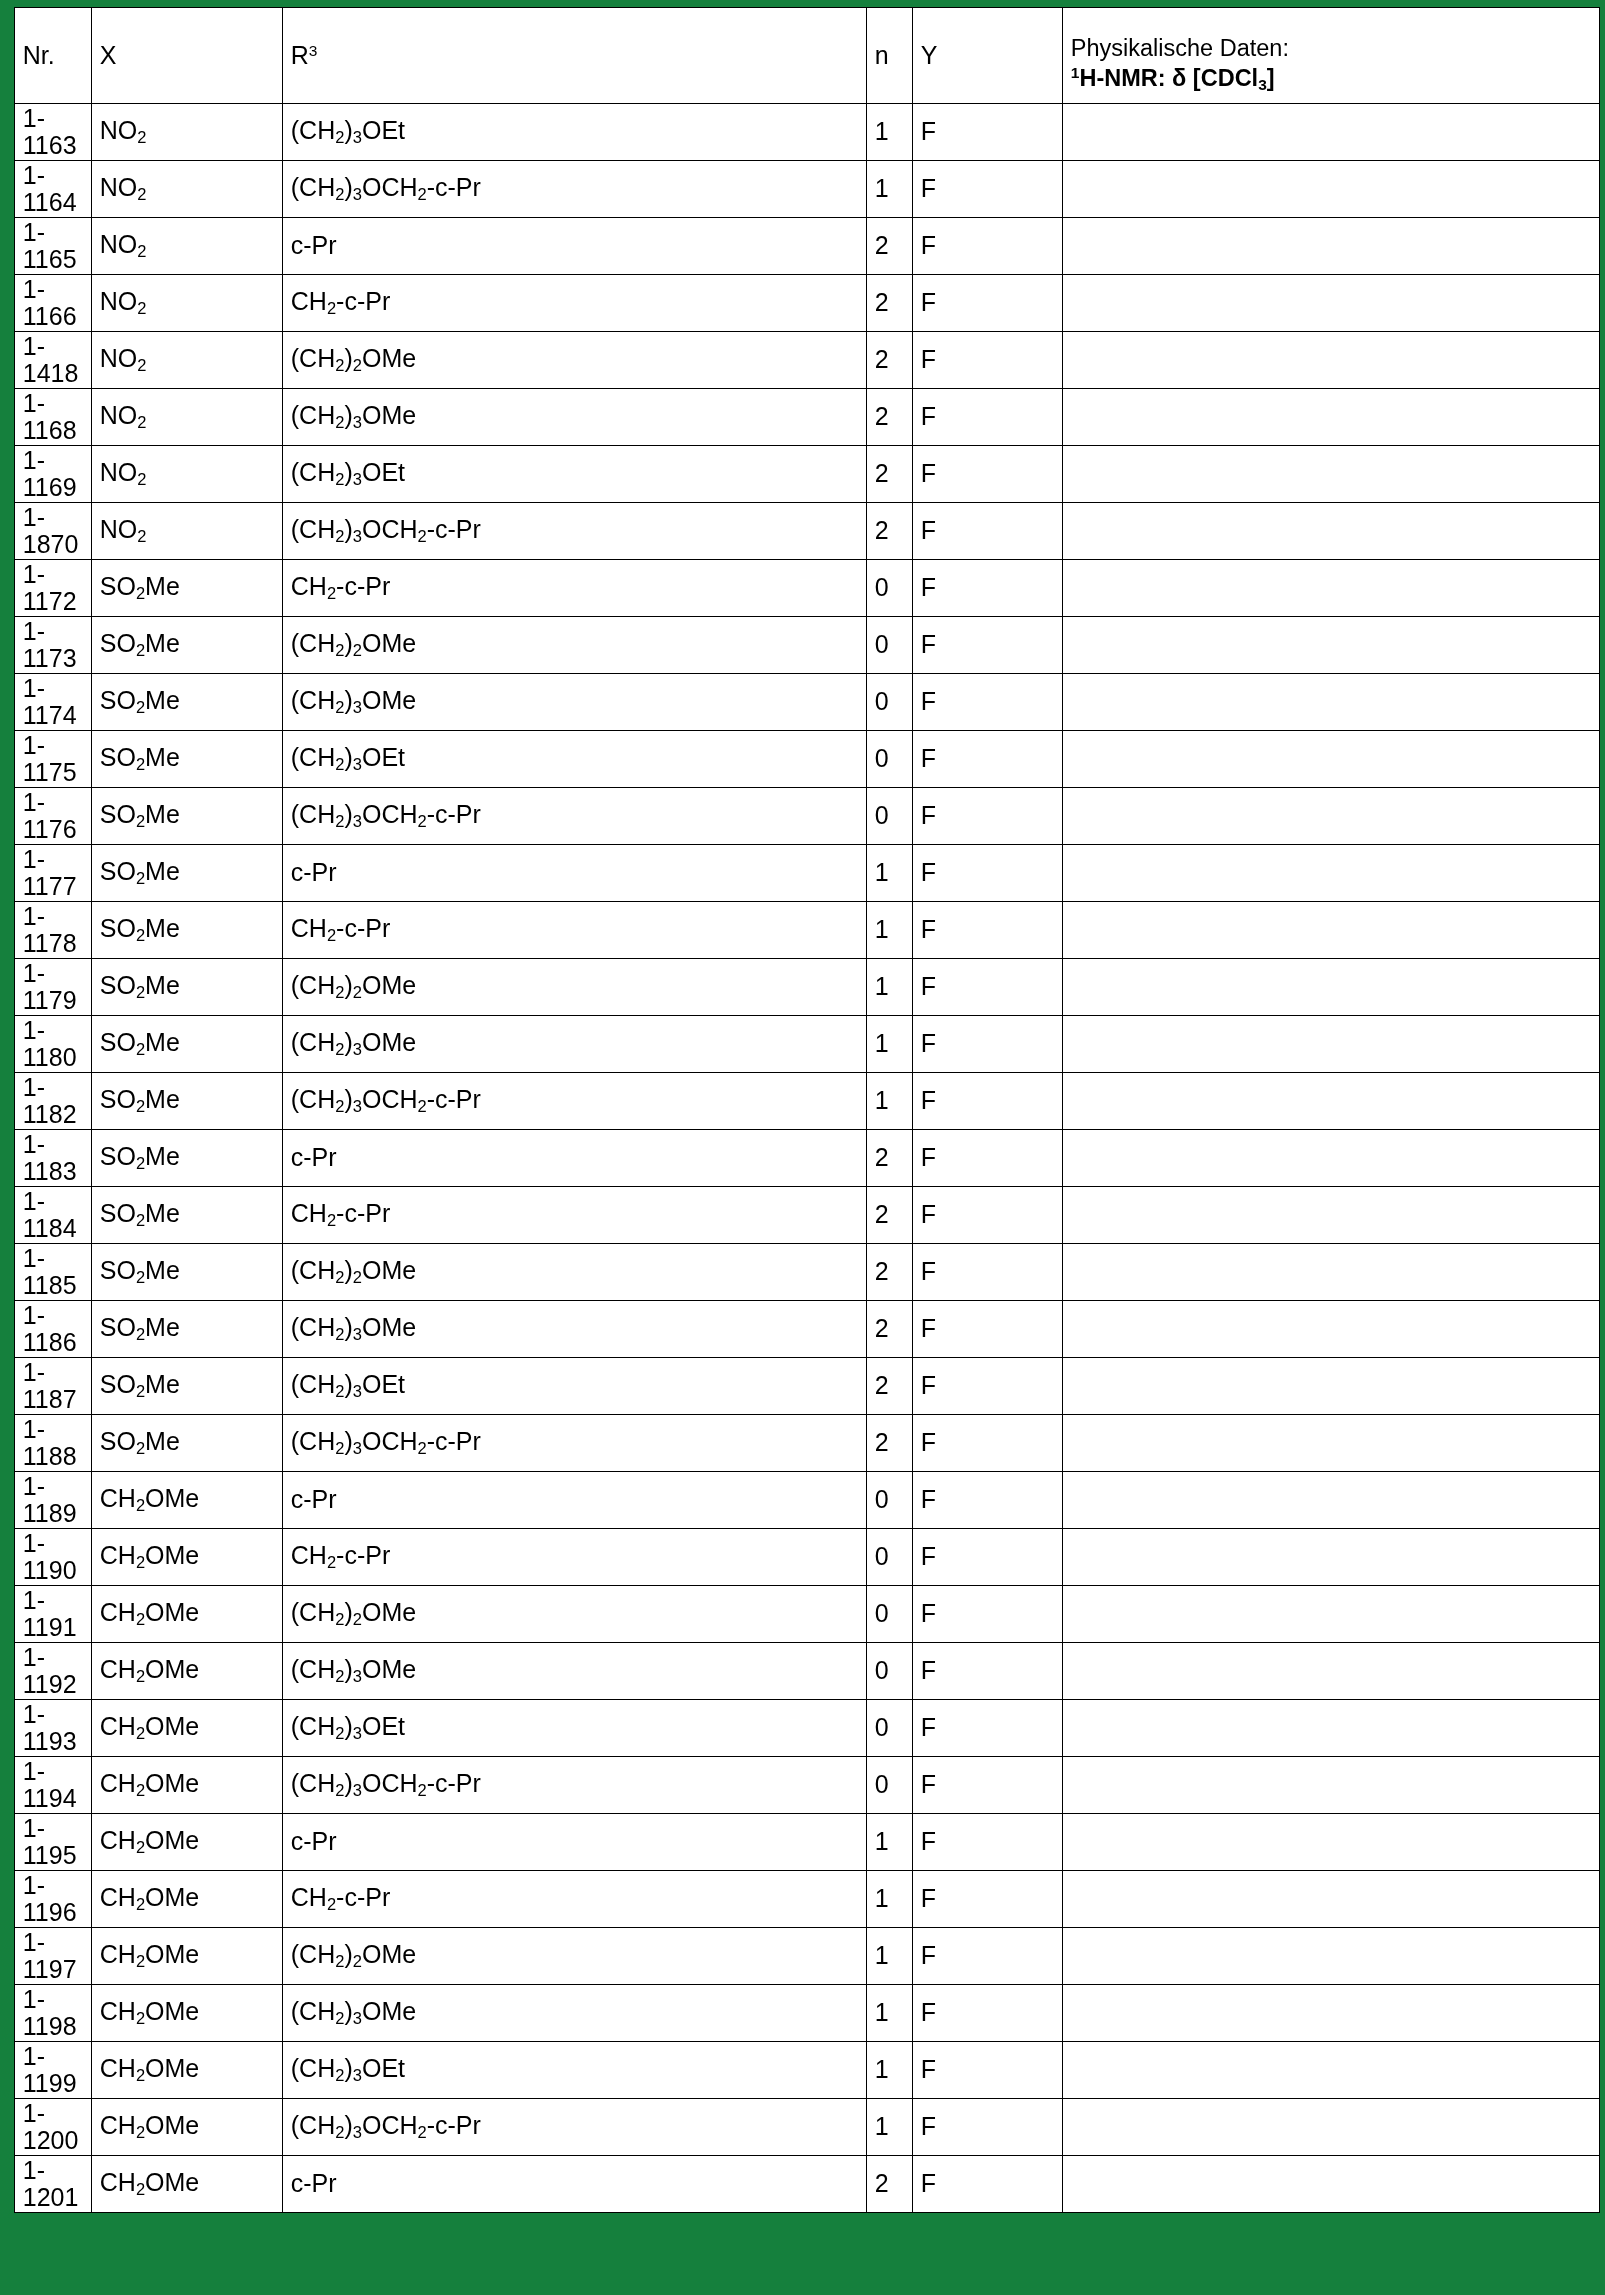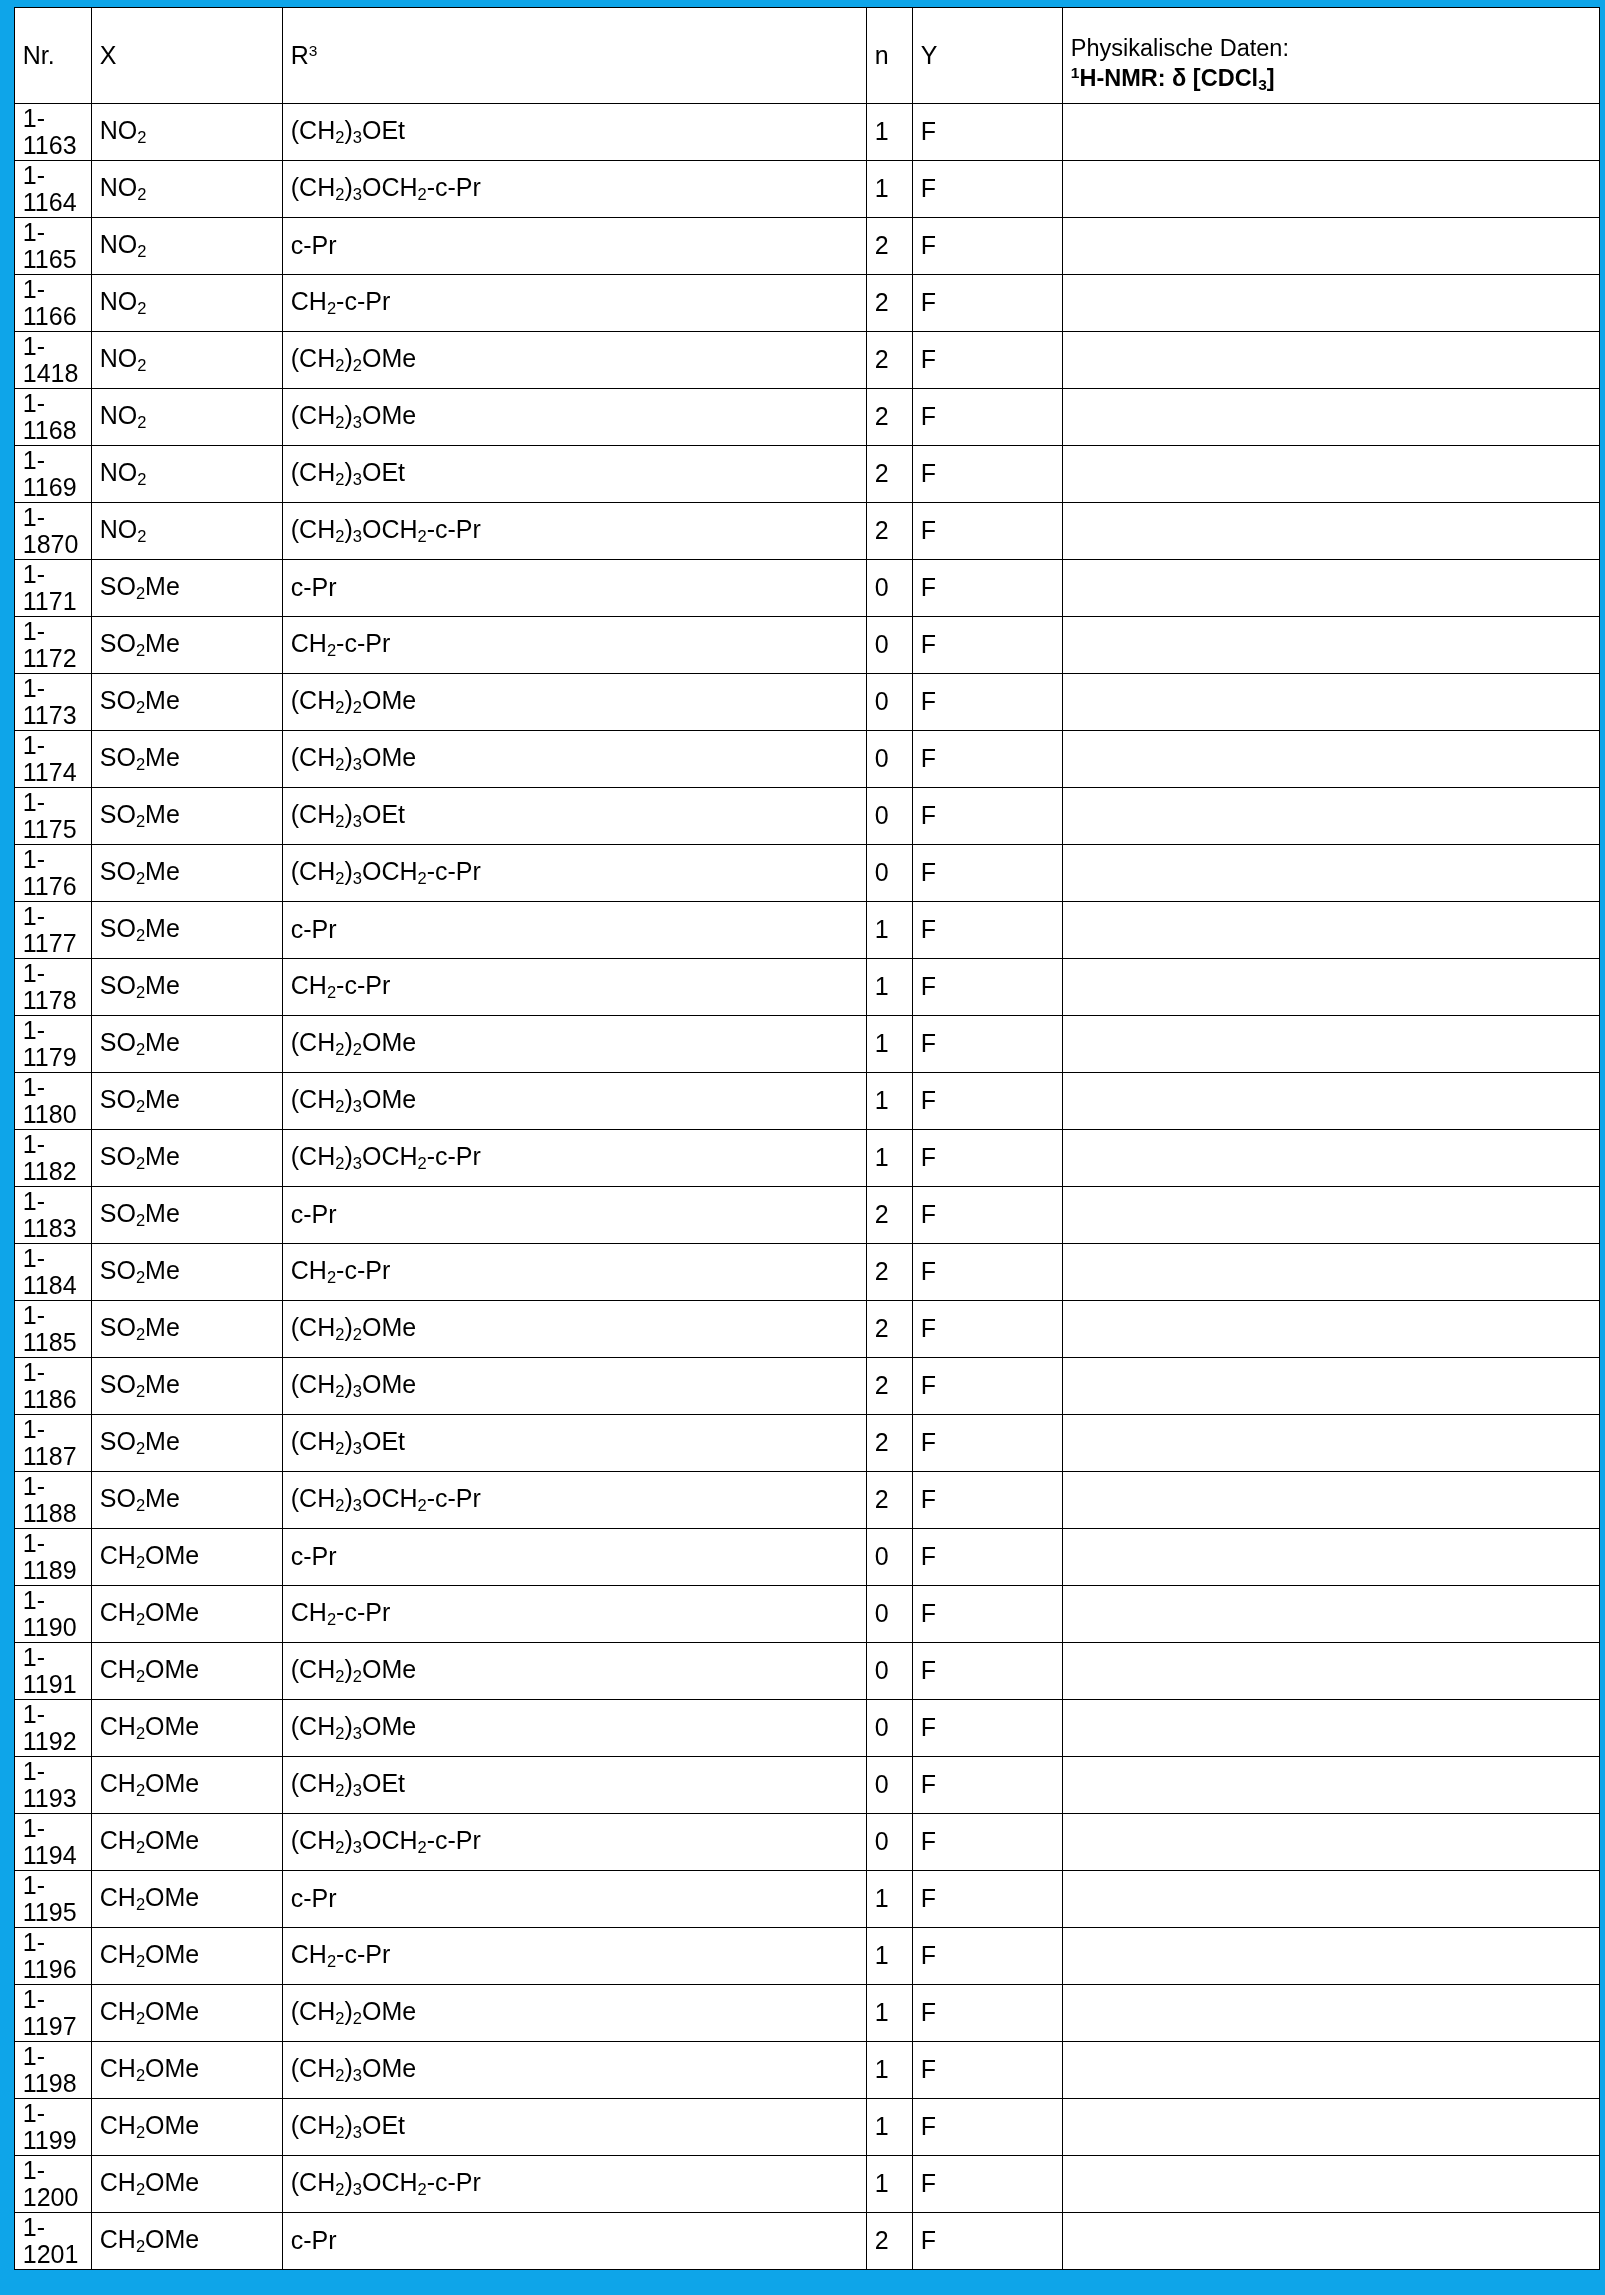--- a/index.html
+++ b/index.html
@@ -12,21 +12,21 @@
     height: 2295px;
     font-family: "Liberation Sans", sans-serif;
     color: #000000;
     overflow: hidden;
   }
 
   .page {
     position: relative;
     width: 1605px;
     height: 2295px;
-    background: #0ea5e9;
+    background: #15803d;
     box-sizing: border-box;
   }
 
   table.compound-table {
     position: absolute;
     left: 13.8px;
     top: 6.5px;
     width: 1585px;
     border-collapse: collapse;
     table-layout: fixed;
@@ -175,28 +175,20 @@
         </tr>
         <tr>
           <td class="cell-nr">1-1870</td>
           <td class="cell-x">NO<sub>2</sub></td>
           <td class="cell-r3">(CH<sub>2</sub>)<sub>3</sub>OCH<sub>2</sub>-c-Pr</td>
           <td class="cell-n">2</td>
           <td class="cell-y">F</td>
           <td class="cell-data"></td>
         </tr>
         <tr>
-          <td class="cell-nr">1-1171</td>
-          <td class="cell-x">SO<sub>2</sub>Me</td>
-          <td class="cell-r3">c-Pr</td>
-          <td class="cell-n">0</td>
-          <td class="cell-y">F</td>
-          <td class="cell-data"></td>
-        </tr>
-        <tr>
           <td class="cell-nr">1-1172</td>
           <td class="cell-x">SO<sub>2</sub>Me</td>
           <td class="cell-r3">CH<sub>2</sub>-c-Pr</td>
           <td class="cell-n">0</td>
           <td class="cell-y">F</td>
           <td class="cell-data"></td>
         </tr>
         <tr>
           <td class="cell-nr">1-1173</td>
           <td class="cell-x">SO<sub>2</sub>Me</td>

